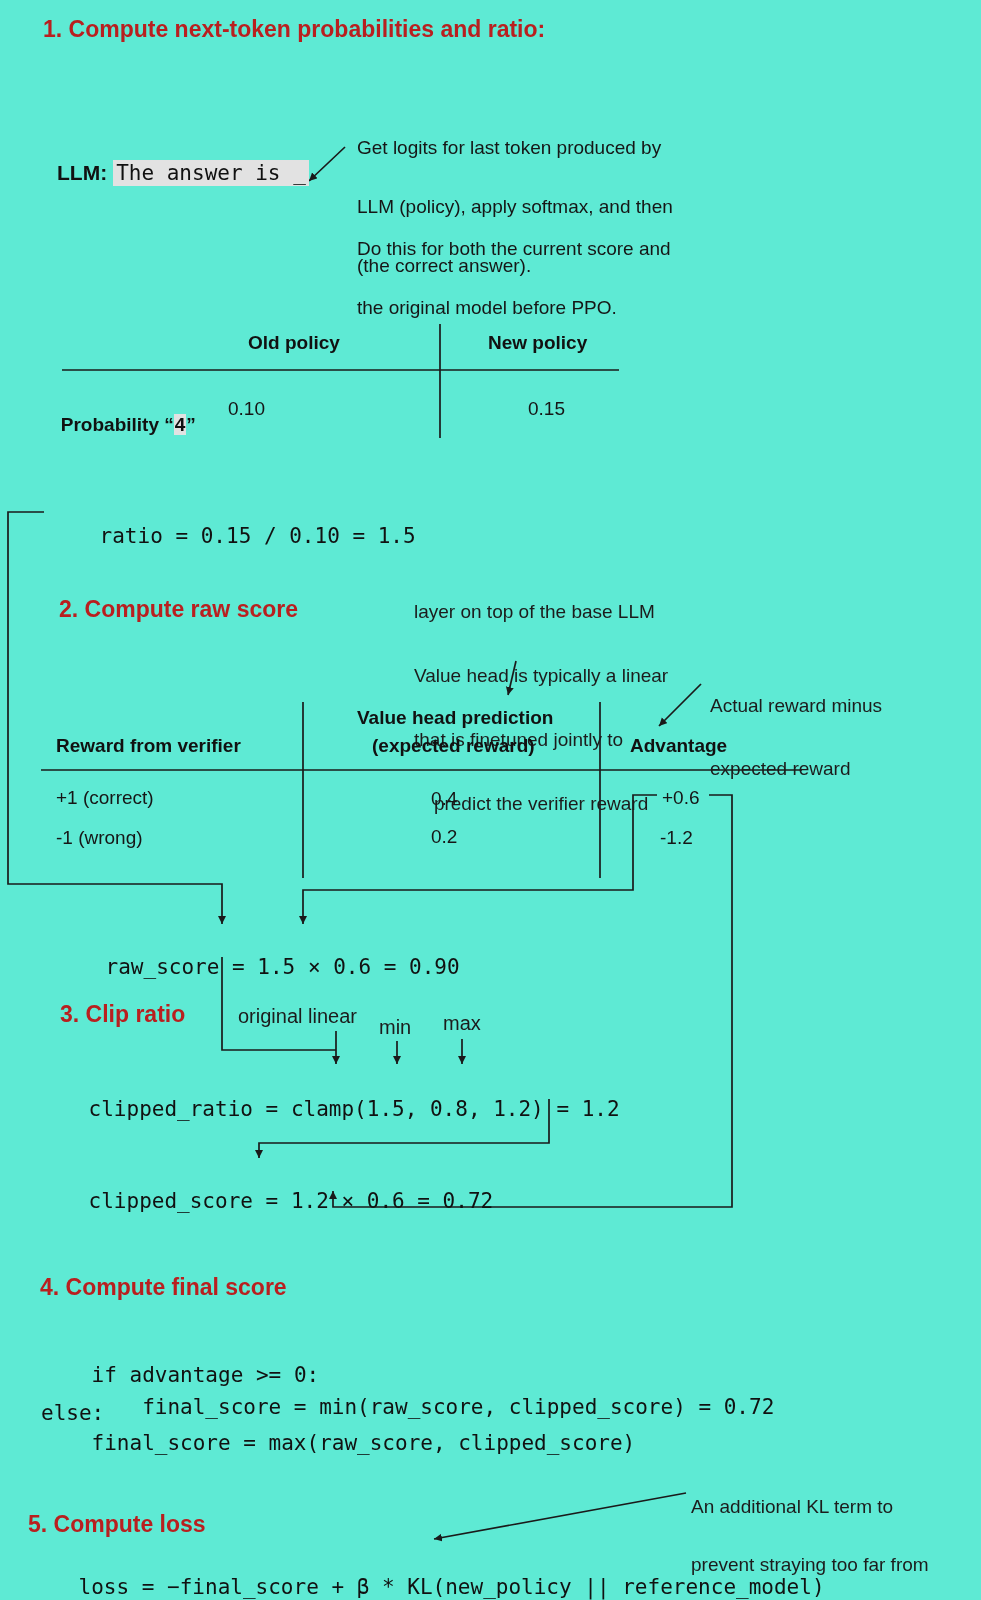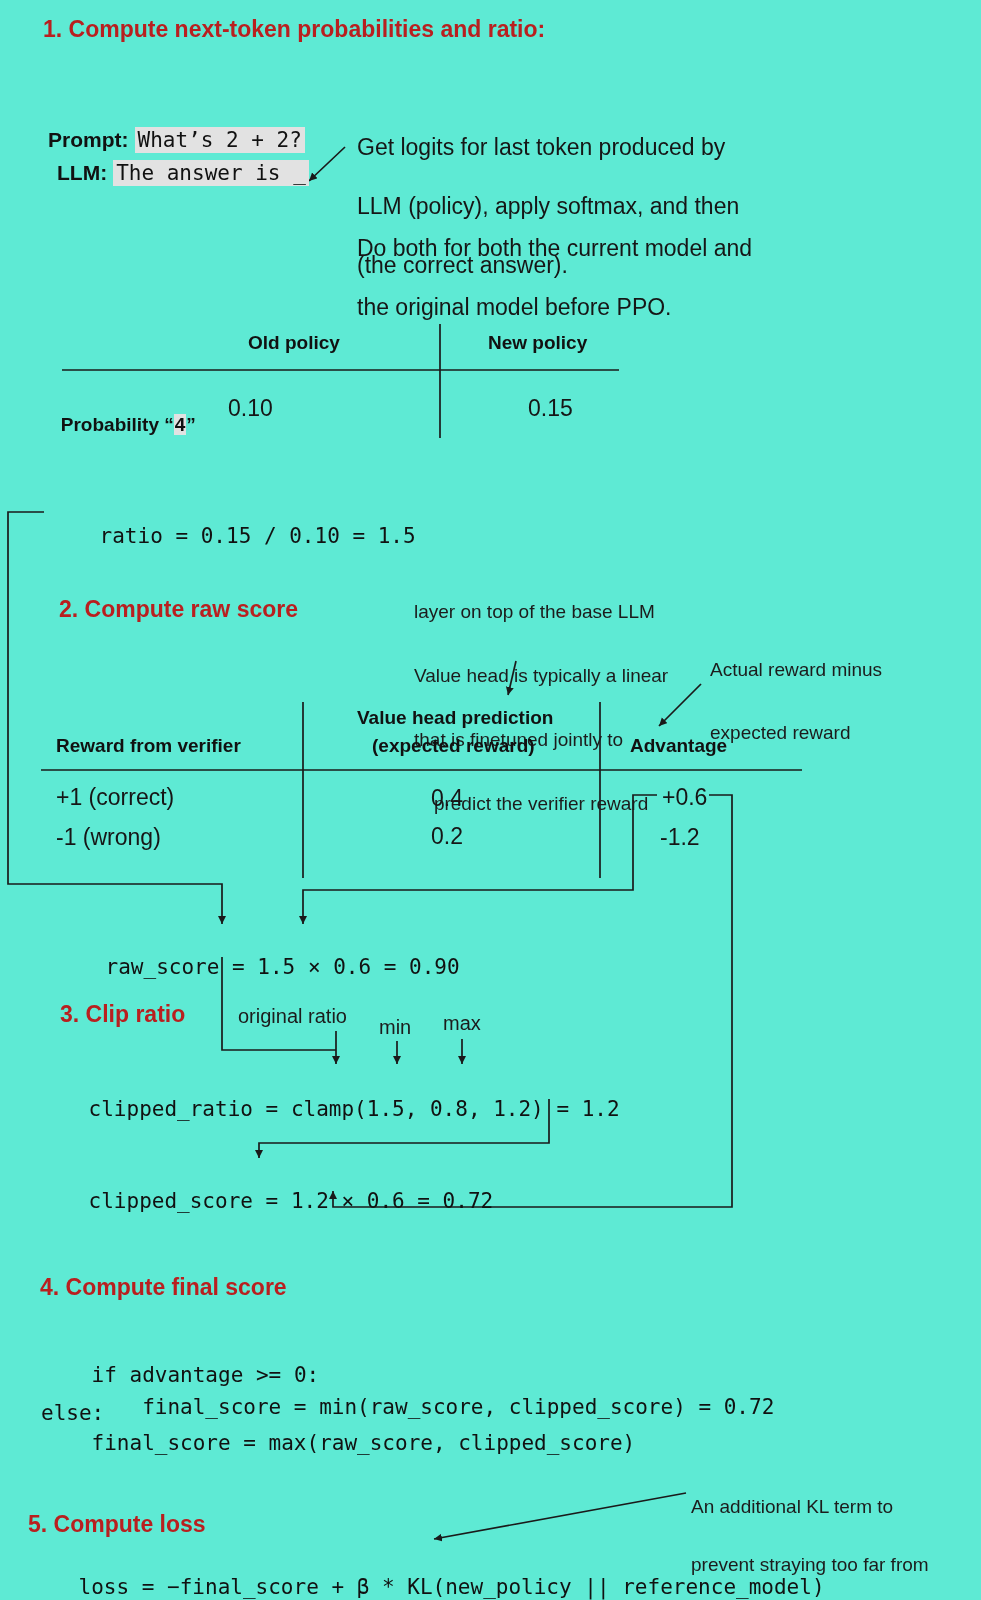--- a/index.html
+++ b/index.html
@@ -1,20 +1,20 @@
 <!DOCTYPE html>
 <html><head>
 <meta charset="utf-8">
 <style>
   html,body{margin:0;padding:0;background:#fff;}
   #canvas{position:relative;width:981px;height:1600px;background:#5eead4;overflow:hidden;
           font-family:"Liberation Sans",sans-serif;color:#111;}
   .abs{position:absolute;white-space:pre;}
   .sect-title{font-weight:bold;font-size:23px;color:#b91f1f;letter-spacing:0;}
-  .sans19{font-size:23px;line-height:23px;color:#161616;}
+  .sans19{font-size:19px;line-height:23px;color:#161616;}
   .sans19b{font-size:19px;font-weight:bold;color:#111;}
   .note{font-size:19px;color:#1c1c1c;}
   .mono{font-family:"DejaVu Sans Mono",monospace;font-size:21px;color:#111;}
   .mono b{font-weight:normal;}
   .hl{background:#e2e2e2;padding:1px 3px;}
   .row-line{display:flex;align-items:baseline;}
   svg.overlay{position:absolute;left:0;top:0;pointer-events:none;}
 </style>
 </head>
 <body>
@@ -54,36 +54,32 @@
       <path d="M462,1039 V1064" marker-end="url(#ah)"></path>
 
       <path d="M549,1099 V1143 H259 V1158" marker-end="url(#ah)"></path>
 
       <path d="M686,1493 L434,1539" marker-end="url(#ah)"></path>
     </g>
   </svg>
 
   <div class="abs sect-title" style="left:43px;top:16px;">1. Compute next-token probabilities and ratio:</div>
 
-  <div class="abs row-line" style="left:48px;top:127px;">
-    <span class="sans19b" style="font-size:21px;">Prompt:</span>
-    <span class="mono hl" style="margin-left:6px;">What’s 2 + 2?</span>
-  </div>
   <div class="abs row-line" style="left:57px;top:160px;">
     <span class="sans19b" style="font-size:21px;">LLM:</span>
     <span class="mono hl" style="margin-left:6px;">The answer is _</span>
   </div>
 
   <div class="abs" style="left:357px;top:100px;">
     <div class="sans19">Get logits for last token produced by</div>
     <div class="sans19">LLM (policy), apply softmax, and then</div>
     <div class="sans19">(the correct answer).</div>
   </div>
   <div class="abs" style="left:357px;top:201px;">
-    <div class="sans19">Do both for both the current model and</div>
+    <div class="sans19">Do this for both the current score and</div>
     <div class="sans19">the original model before PPO.</div>
   </div>
 
   <div class="abs sans19b" style="left:248px;top:332px;">Old policy</div>
   <div class="abs sans19b" style="left:488px;top:332px;">New policy</div>
   <div class="abs" style="left:43px;top:396px;">
     <span class="sans19b">Probability “</span><span class="sans19b hl" style="padding:0 1px;">4</span><span class="sans19b">”</span>
   </div>
   <div class="abs sans19" style="left:228px;top:397px;">0.10</div>
   <div class="abs sans19" style="left:528px;top:397px;">0.15</div>
@@ -94,21 +90,21 @@
 
   <div class="abs sect-title" style="left:59px;top:596px;">2. Compute raw score</div>
 
   <div class="abs" style="left:414px;top:562px;">
     <div class="note" style="line-height:28px;">layer on top of the base LLM</div>
     <div class="note" style="line-height:28px;">Value head is typically a linear</div>
     <div class="note" style="line-height:28px;">that is finetuned jointly to</div>
     <div class="note" style="line-height:28px;text-align:center;">predict the verifier reward</div>
   </div>
 
-  <div class="abs" style="left:710px;top:620px;">
+  <div class="abs" style="left:710px;top:656px;">
     <div class="note" style="line-height:27px;">Actual reward minus</div>
     <div class="note" style="line-height:27px;">expected reward</div>
   </div>
 
   <div class="abs sans19b" style="left:56px;top:735px;">Reward from verifier</div>
   <div class="abs sans19b" style="left:357px;top:707px;">Value head prediction</div>
   <div class="abs sans19b" style="left:372px;top:735px;">(expected reward)</div>
   <div class="abs sans19b" style="left:630px;top:735px;">Advantage</div>
 
   <div class="abs sans19" style="left:56px;top:786px;">+1 (correct)</div>
@@ -116,21 +112,21 @@
   <div class="abs sans19" style="left:662px;top:786px;">+0.6</div>
   <div class="abs sans19" style="left:56px;top:826px;">-1 (wrong)</div>
   <div class="abs sans19" style="left:431px;top:825px;text-align:right;">0.2</div>
   <div class="abs sans19" style="left:660px;top:826px;">-1.2</div>
 
   <div class="abs mono" style="left:55px;top:931px;">
     <b>raw_score</b><span> = 1.5 × 0.6 = 0.90</span>
   </div>
 
   <div class="abs sect-title" style="left:60px;top:1001px;">3. Clip ratio</div>
-  <div class="abs note" style="left:238px;top:1005px;font-size:20px;">original ratio</div>
+  <div class="abs note" style="left:238px;top:1005px;font-size:20px;">original linear</div>
   <div class="abs note" style="left:379px;top:1016px;font-size:20px;">min</div>
   <div class="abs note" style="left:443px;top:1012px;font-size:20px;">max</div>
 
   <div class="abs mono" style="left:38px;top:1073px;">
     <b>clipped_ratio</b><span> = clamp(1.5, 0.8, 1.2) = 1.2</span>
   </div>
   <div class="abs mono" style="left:38px;top:1165px;">
     <b>clipped_score</b><span> = 1.2 × 0.6 = 0.72</span>
   </div>
 

